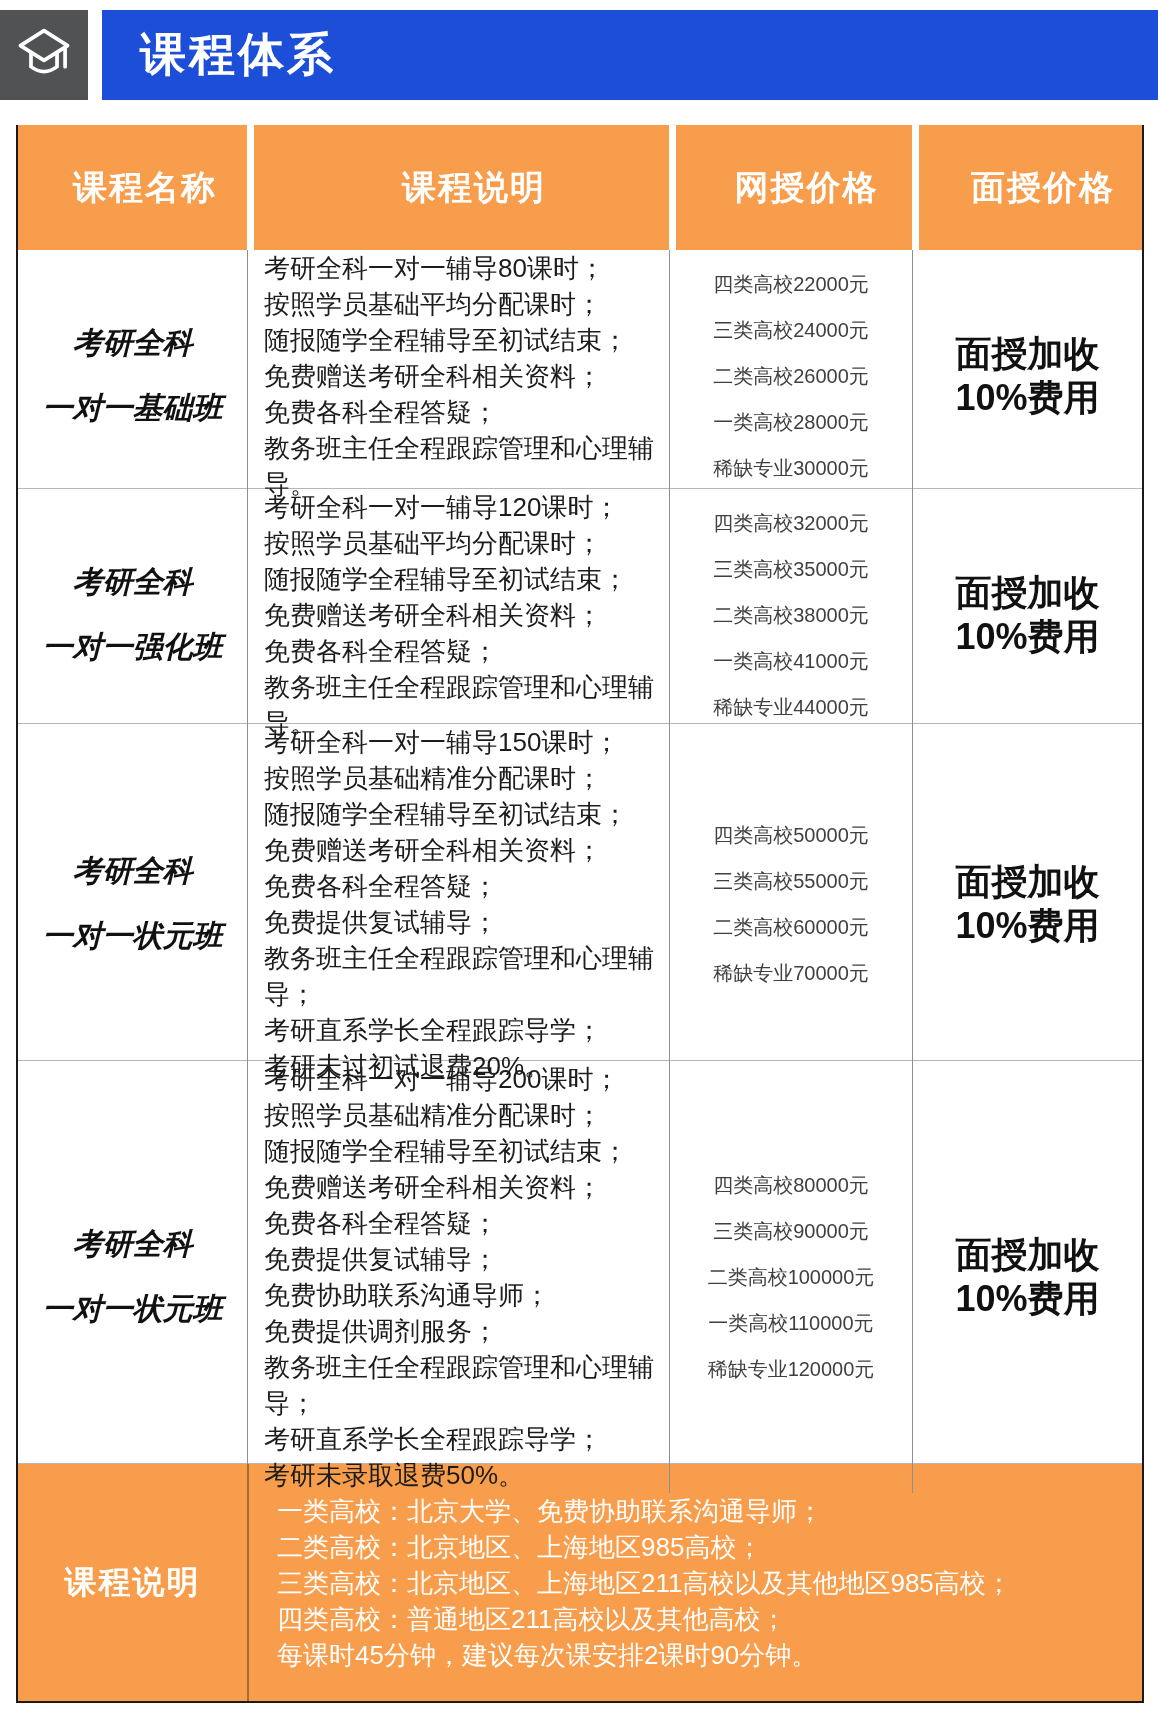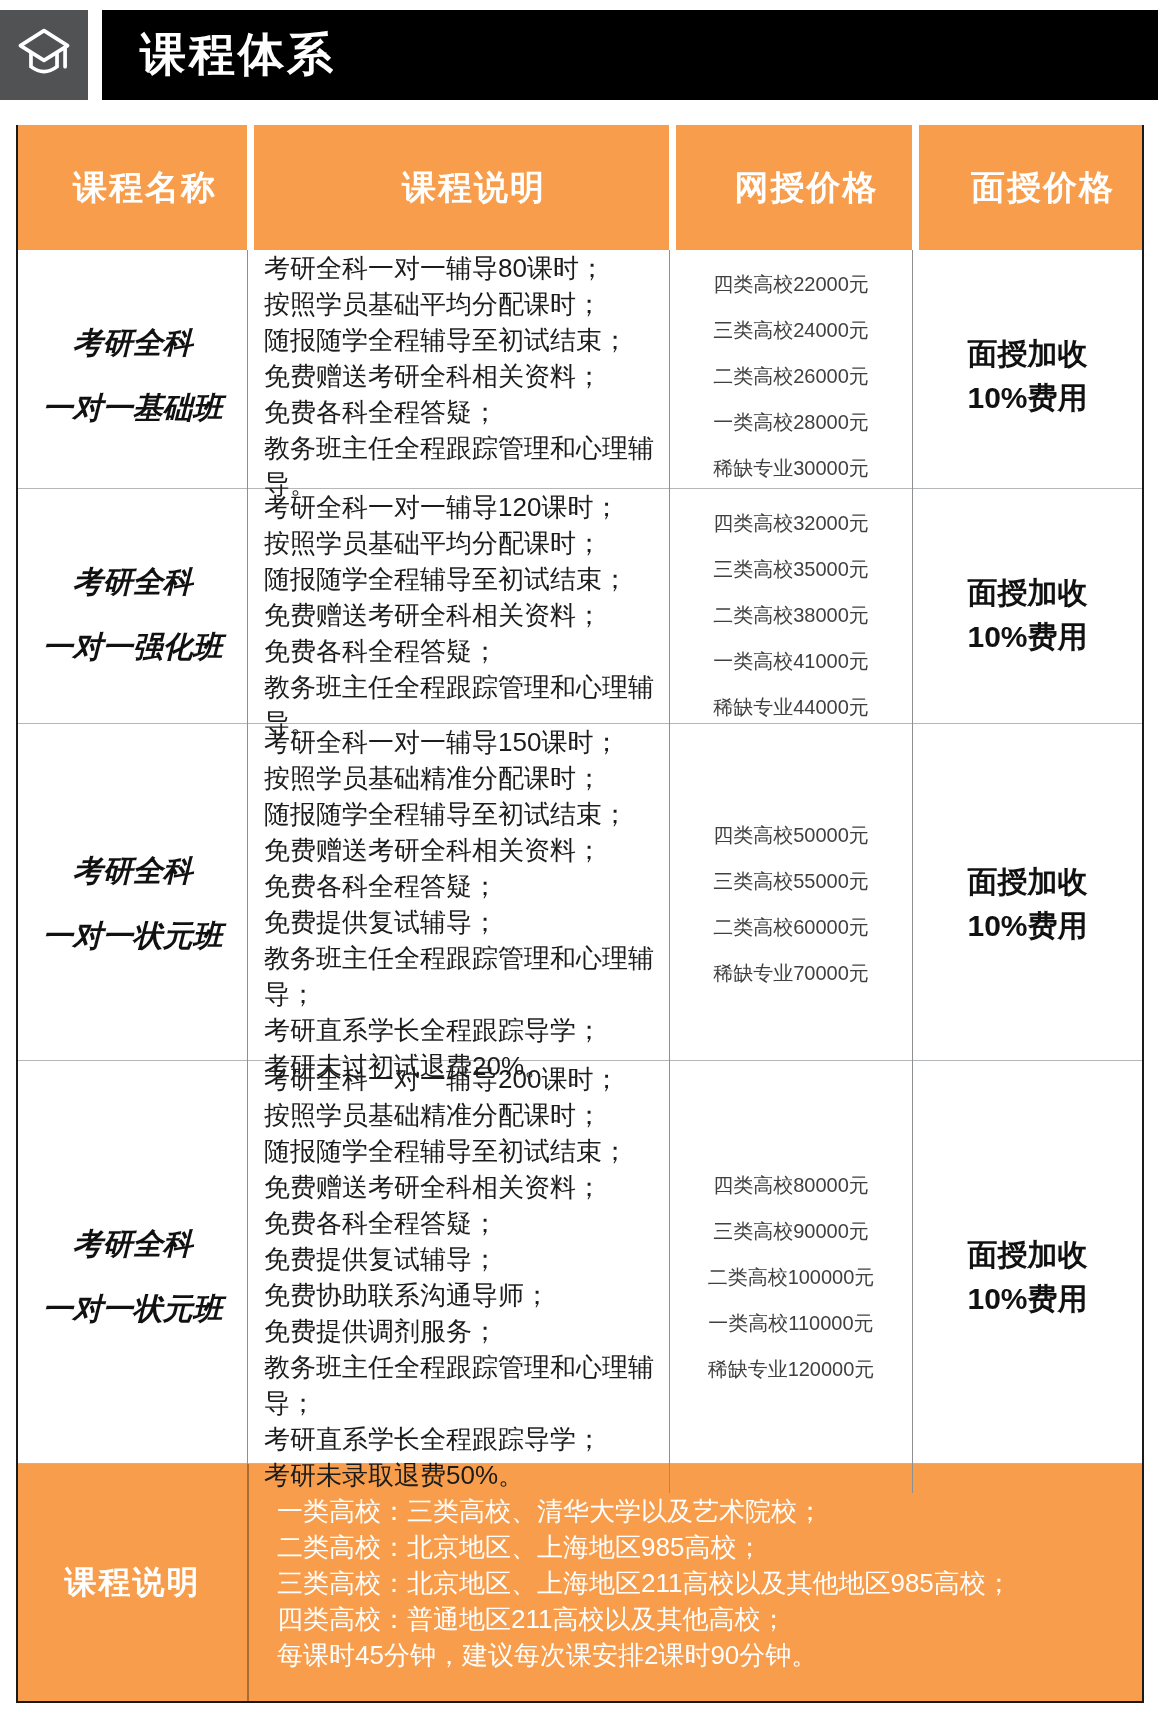--- a/index.html
+++ b/index.html
@@ -4,21 +4,21 @@
 <style>
   html,body{margin:0;padding:0;}
   body{
     width:1158px;height:1726px;background:#ffffff;
     font-family:"Liberation Sans","DejaVu Sans",sans-serif;
     color:#1c1c1c;position:relative;overflow:hidden;
   }
   
   .topbar{display:flex;margin-top:10px;height:90px;}
   .logo-box{width:88px;height:90px;background:#515254;display:flex;align-items:center;justify-content:center;flex:0 0 auto;}
-  .title-bar{flex:1;height:90px;background:#000000;margin-left:14px;display:flex;align-items:center;padding-left:38px;}
+  .title-bar{flex:1;height:90px;background:#1d4ed8;margin-left:14px;display:flex;align-items:center;padding-left:38px;}
   .page-title{color:#ffffff;font-size:46px;font-weight:bold;letter-spacing:3px;}
   
   .table-wrap{
     width:1124px;margin:25px 16px 0 16px;
     border-left:2px solid #1a1a1a;border-right:2px solid #1a1a1a;border-bottom:2px solid #1a1a1a;
   }
   .grid{display:grid;grid-template-columns:229px 422px 243px 230px;}
   .hdr-cell{
     background:#F89D4B;height:125px;display:flex;align-items:center;justify-content:center;
     color:#ffffff;font-size:34px;font-weight:bold;letter-spacing:2px;box-sizing:border-box;padding-left:25px;
@@ -28,21 +28,21 @@
   .row.first{border-top:none;}
   .cell{box-sizing:border-box;display:flex;flex-direction:column;justify-content:center;}
   .cell + .cell{border-left:1px solid #8d9093;}
   .r1{height:238px;} .r2{height:234px;} .r3{height:336px;} .r4{height:402px;}
   .name-cell{align-items:center;text-align:center;font-size:30px;font-weight:bold;color:#111111;font-style:italic;}
   .name-cell div + div{margin-top:24px;}
   .desc-cell{padding-left:16px;font-size:26px;color:#1c1c1c;}
   .desc-cell div{line-height:36px;}
   .price-cell{align-items:center;font-size:20px;color:#404040;}
   .price-cell div{line-height:46px;}
-  .offline-cell{align-items:center;text-align:center;font-size:30px;font-weight:bold;color:#111111;}
+  .offline-cell{align-items:center;text-align:center;font-size:36px;font-weight:bold;color:#111111;}
   .offline-cell div{line-height:44px;}
   
   .footer-row{
     display:grid;grid-template-columns:229px 895px;background:#F89D4B;
     min-height:237px;border-top:1px solid #b5b8bb;color:#ffffff;
   }
   .footer-label-cell{display:flex;align-items:center;justify-content:center;font-size:32px;font-weight:bold;letter-spacing:2px;}
   .footer-notes-cell{
     box-sizing:border-box;border-left:2px solid #a96a33;
     display:flex;flex-direction:column;justify-content:center;
@@ -184,21 +184,21 @@
       </div>
     <div class="cell offline-cell">
         <div>面授加收</div>
         <div>10%费用</div>
       </div>
   </div>
 
   <div class="footer-row">
     <div class="footer-label-cell">课程说明</div>
     <div class="footer-notes-cell">
-        <div>一类高校：三类高校、清华大学以及艺术院校；</div>
+        <div>一类高校：北京大学、免费协助联系沟通导师；</div>
         <div>二类高校：北京地区、上海地区985高校；</div>
         <div>三类高校：北京地区、上海地区211高校以及其他地区985高校；</div>
         <div>四类高校：普通地区211高校以及其他高校；</div>
         <div>每课时45分钟，建议每次课安排2课时90分钟。</div>
       </div>
   </div>
 
 </div>
 
 </body></html>

